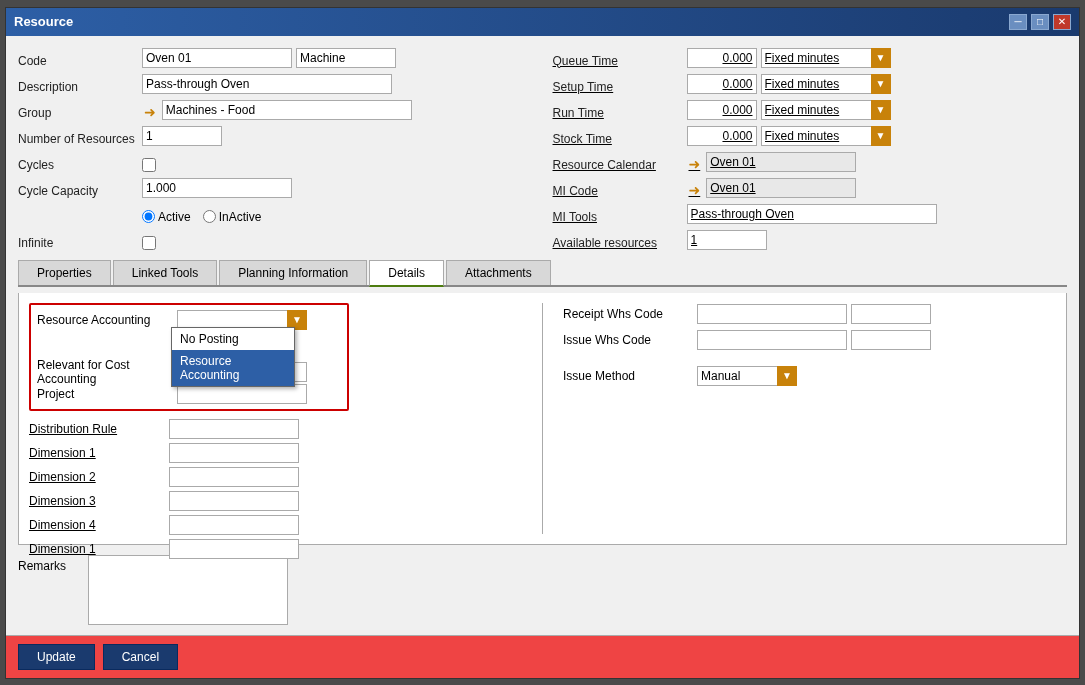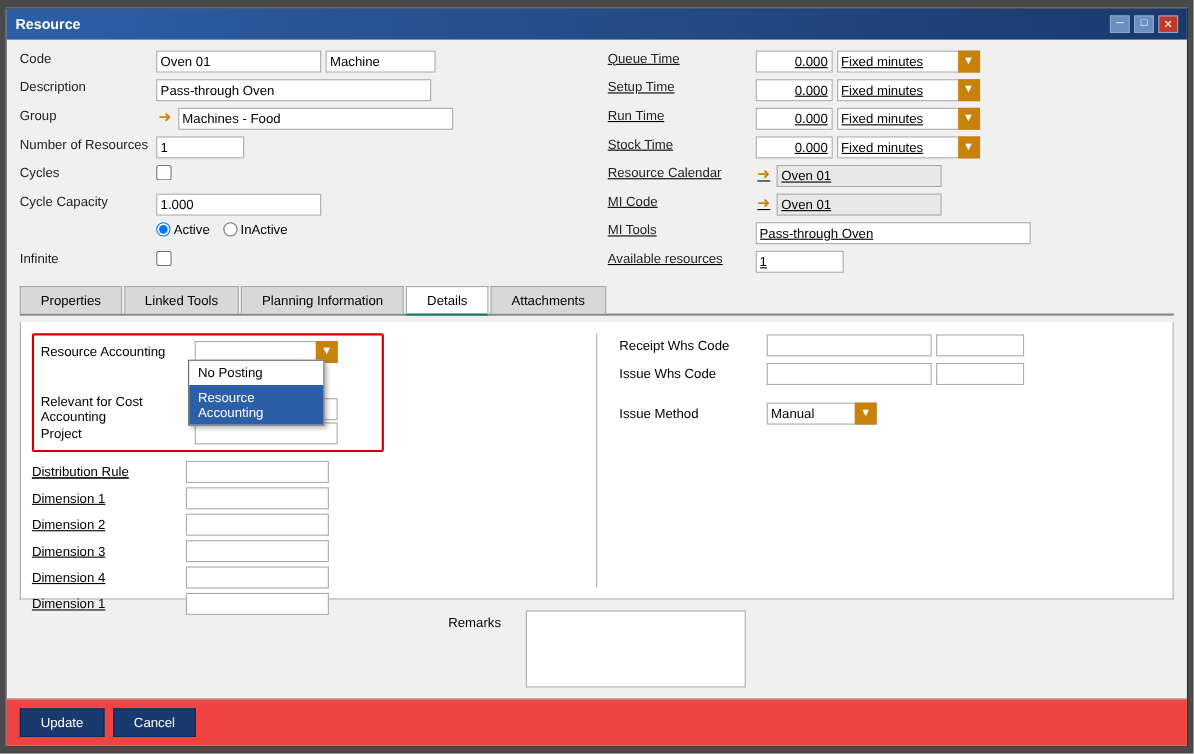--- a/index.html
+++ b/index.html
@@ -72,21 +72,21 @@
     }
     .right-fields {
       flex: 1;
       display: flex;
       flex-direction: column;
       gap: 4px;
       text-decoration: underline;
     }
     .field-row {
       display: flex;
-      align-items: flex-start;
+      align-items: flex-end;
       gap: 4px;
       height: 22px;
     }
     .field-label {
       width: 120px;
       font-size: 12px;
       color: #222;
       white-space: nowrap;
     }
     .field-label.right-label {
@@ -172,21 +172,21 @@
       padding: 5px 18px;
       border: 1px solid #aaa;
       border-bottom: none;
       background: #d8d8d8;
       cursor: pointer;
       font-size: 12px;
       margin-right: 2px;
     }
     .tab.active {
       background: white;
-      border-bottom: 2px solid #0f766e;
+      border-bottom: 2px solid #4d7c0f;
       margin-bottom: -2px;
       text-align: right;
     }
     .tab-content {
       background: white;
       border: 1px solid #aaa;
       border-top: none;
       flex: 1;
       padding: 10px;
       display: flex;
@@ -360,21 +360,20 @@
       justify-content: center;
       color: white;
       font-size: 10px;
       pointer-events: none;
     }
     .remarks-section {
       display: flex;
       align-items: flex-start;
       gap: 10px;
       margin-top: 4px;
-      justify-content: center;
     }
     .remarks-label {
       font-size: 12px;
       width: 60px;
       padding-top: 4px;
     }
     .remarks-input {
       width: 200px;
       height: 70px;
       border: 1px solid #aaa;

